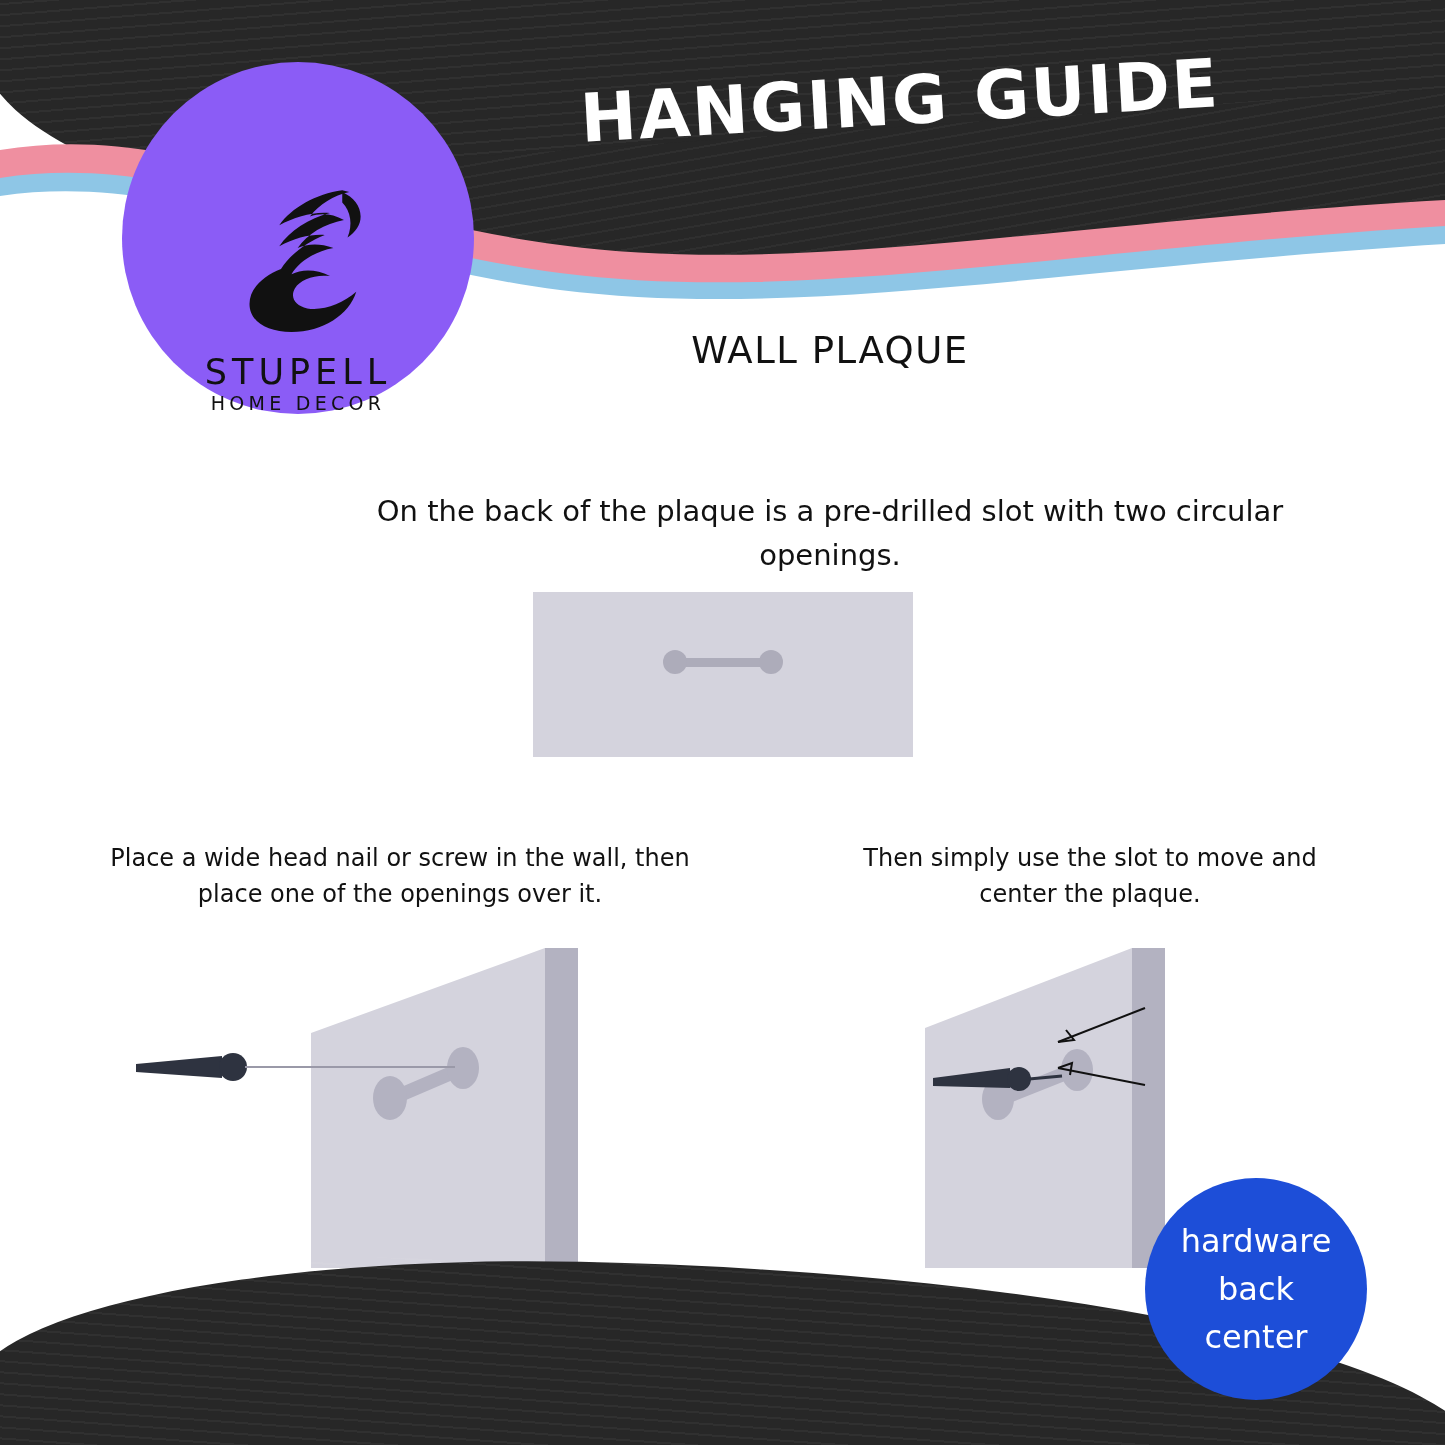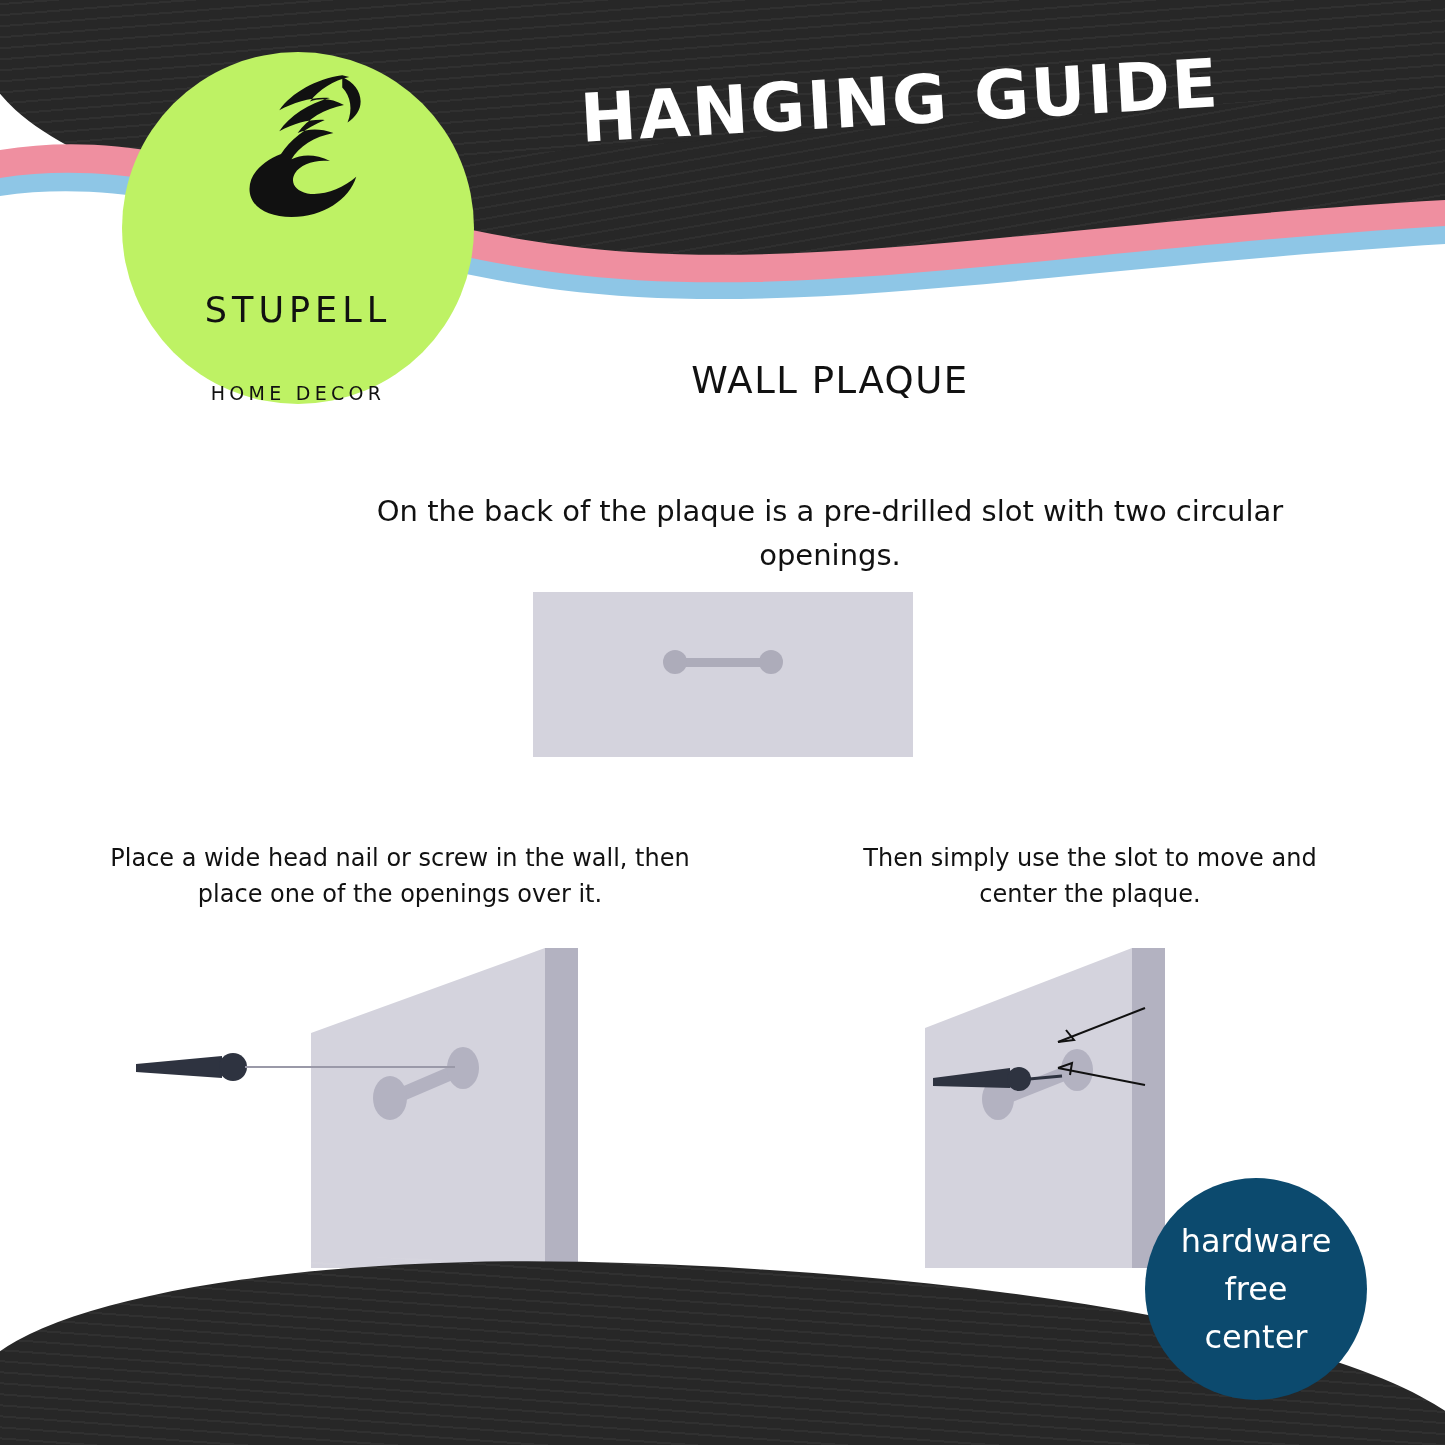--- a/index.html
+++ b/index.html
@@ -93,30 +93,30 @@
     font-size: 67px;
     letter-spacing: 2px;
     font-weight: bold;
     transform: rotate(-3.2deg);
     font-family: "DejaVu Sans", sans-serif;
   }
 
   
   .logo-badge {
     position: absolute;
-    top: 52px;
+    top: 62px;
     left: 122px;
     width: 352px;
     height: 352px;
     border-radius: 50%;
-    background: #bef264;
+    background: #8b5cf6;
     display: flex;
     flex-direction: column;
     align-items: center;
-    justify-content: space-between;
+    justify-content: flex-end;
   }
   .logo-mark {
     width: 175px;
     height: 175px;
     margin-top: 4px;
   }
   .logo-name {
     font-size: 35px;
     letter-spacing: 5px;
     color: #111111;
@@ -126,21 +126,21 @@
   .logo-sub {
     font-size: 19px;
     letter-spacing: 4.3px;
     color: #111111;
     font-family: "DejaVu Sans", sans-serif;
   }
 
   
   .product-title {
     position: absolute;
-    top: 359px;
+    top: 329px;
     left: 480px;
     width: 700px;
     text-align: center;
     font-size: 37px;
     letter-spacing: 1.5px;
     color: #111111;
   }
   .intro-text {
     position: absolute;
     top: 489px;
@@ -245,21 +245,21 @@
   }
 
   
   .hw-badge {
     position: absolute;
     bottom: 45px;
     right: 78px;
     width: 222px;
     height: 222px;
     border-radius: 50%;
-    background: #0c4a6e;
+    background: #1d4ed8;
     display: flex;
     flex-direction: column;
     align-items: center;
     justify-content: center;
     color: #ffffff;
     font-size: 32px;
     line-height: 48px;
     text-align: center;
   }
 </style>
@@ -350,17 +350,17 @@
       </g>
     </g>
   </svg>
 
   <div class="bottom-band">
     <div class="dark"></div>
   </div>
 
   <div class="hw-badge">
     <div>hardware</div>
-    <div>free</div>
+    <div>back</div>
     <div>center</div>
   </div>
 
 </div>
 
 </body></html>

